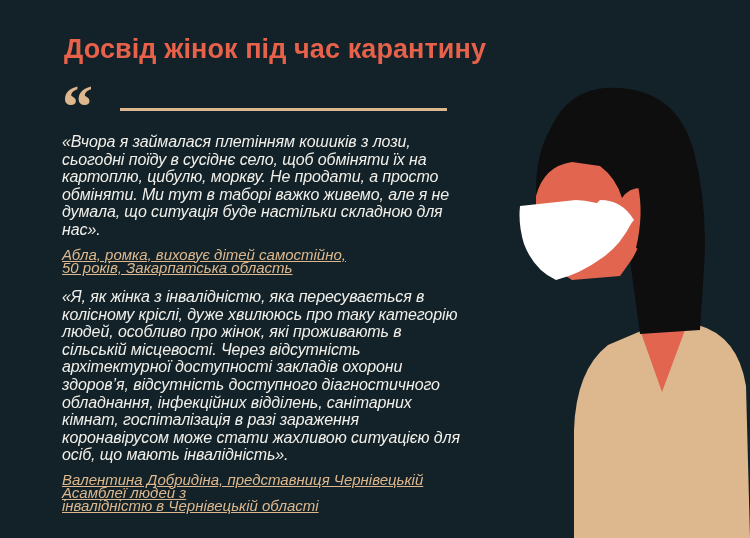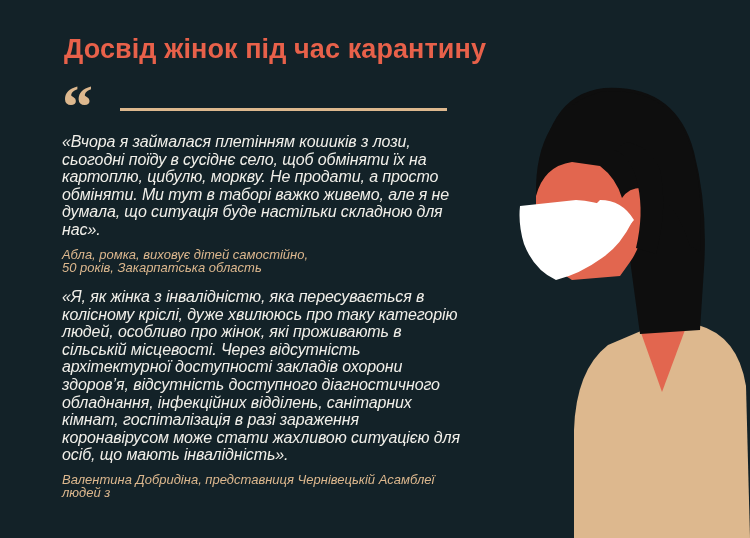--- a/index.html
+++ b/index.html
@@ -89,26 +89,27 @@
     font-size: 16px;
     line-height: 17.6px;
     font-style: italic;
     font-weight: normal;
     color: #f1efe9;
     margin: 0;
     letter-spacing: -0.1px;
   }
 
   .quote-attrib {
-    font-size: 13px;
+    font-size: 15px;
     line-height: 13.2px;
     font-style: italic;
     color: #ddb88e;
     margin: 9px 0 0 0;
     letter-spacing: 0px;
+    text-decoration: underline;
   }
   .quote-attrib span { display: block; }
 </style>
 </head>
 <body>
 
 <div class="page">
 
   <div class="illustration">
     <svg width="270" height="538" viewBox="0 0 270 538" xmlns="http://www.w3.org/2000/svg">
@@ -150,18 +151,19 @@
           <span>Абла, ромка, виховує дітей самостійно,</span>
           <span>50 років, Закарпатська область</span>
         </p>
       </div>
 
 
       <div class="quote-block">
         <p class="quote-text">«Я, як жінка з інвалідністю, яка пересувається в колісному кріслі, дуже хвилююсь про таку категорію людей, особливо про жінок, які проживають в сільській місцевості. Через відсутність архітектурної доступності закладів охорони здоров’я, відсутність доступного діагностичного обладнання, інфекційних відділень, санітарних кімнат, госпіталізація в разі зараження коронавірусом може стати жахливою ситуацією для осіб, що мають інвалідність».</p>
         <p class="quote-attrib">
           <span>Валентина Добридіна, представниця Чернівецькій Асамблеї людей з</span>
+          <span>інвалідністю в Чернівецькій області</span>
         </p>
       </div>
 
     </div>
   </div>
 </div>
 
 </body></html>

